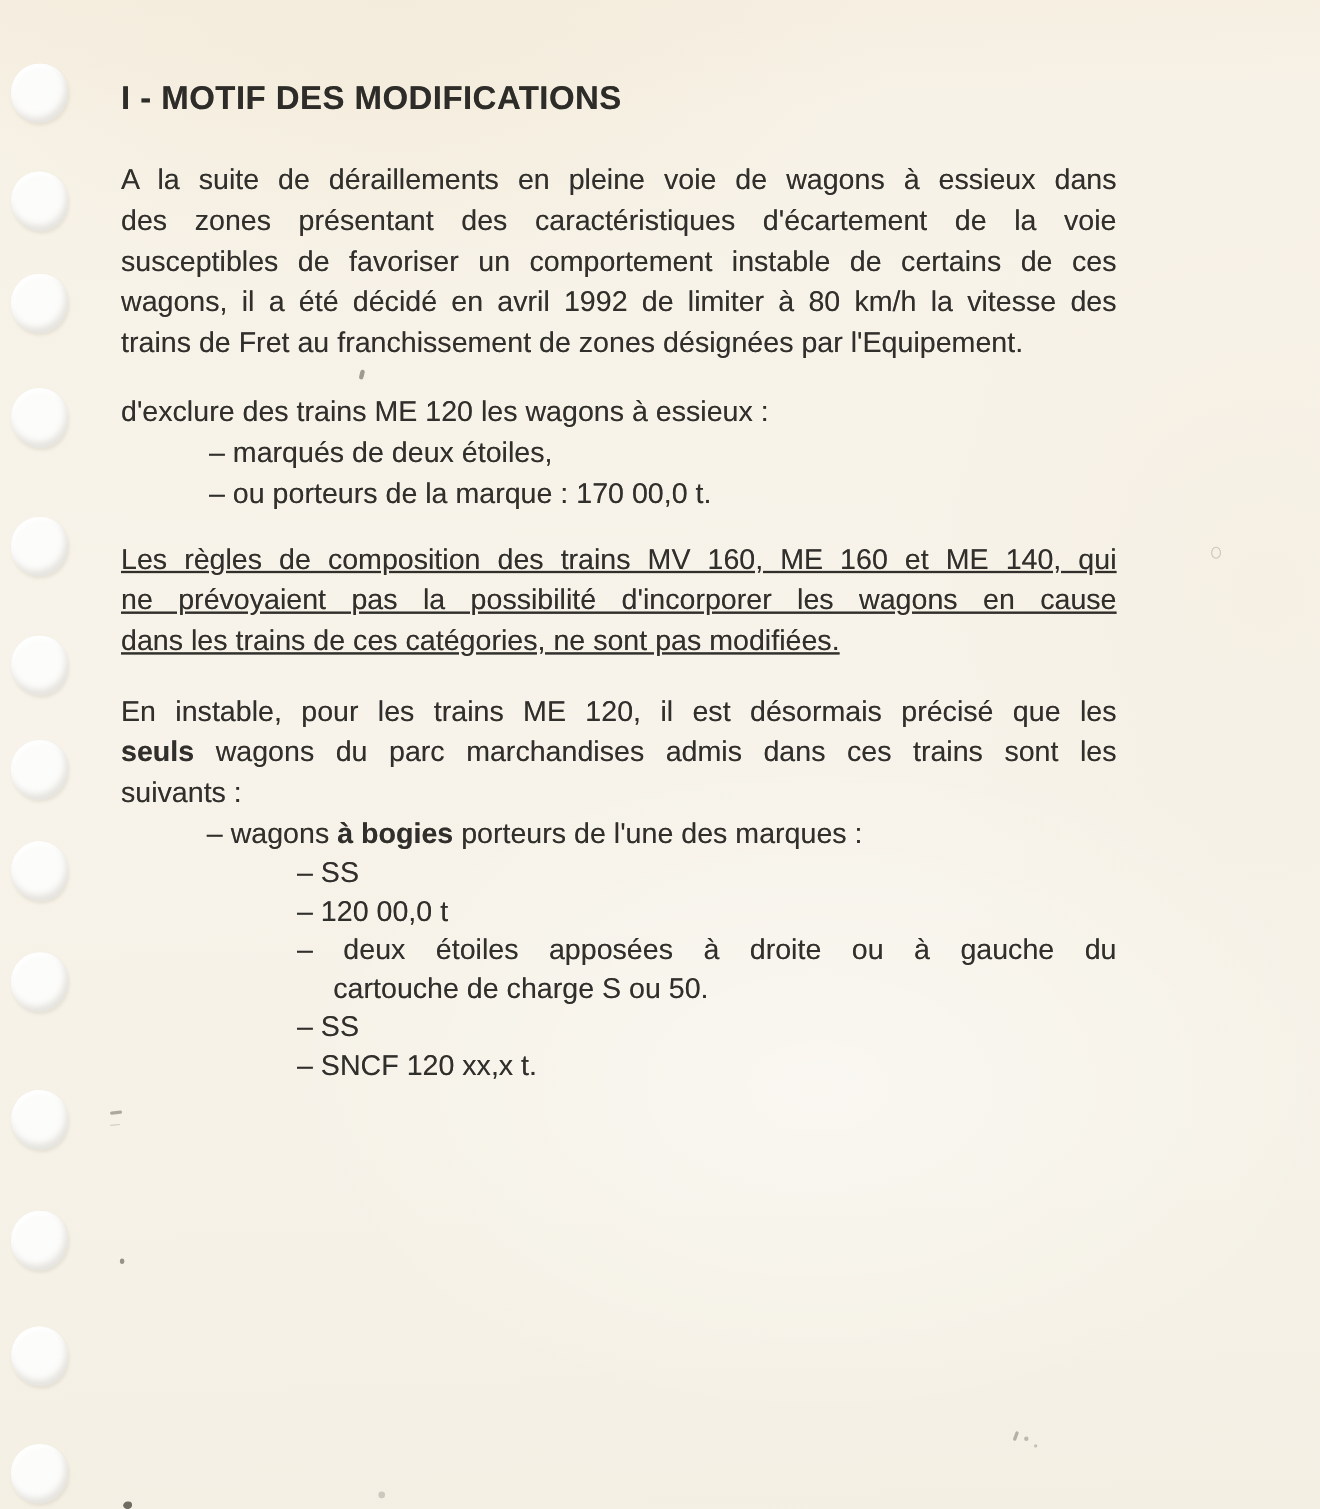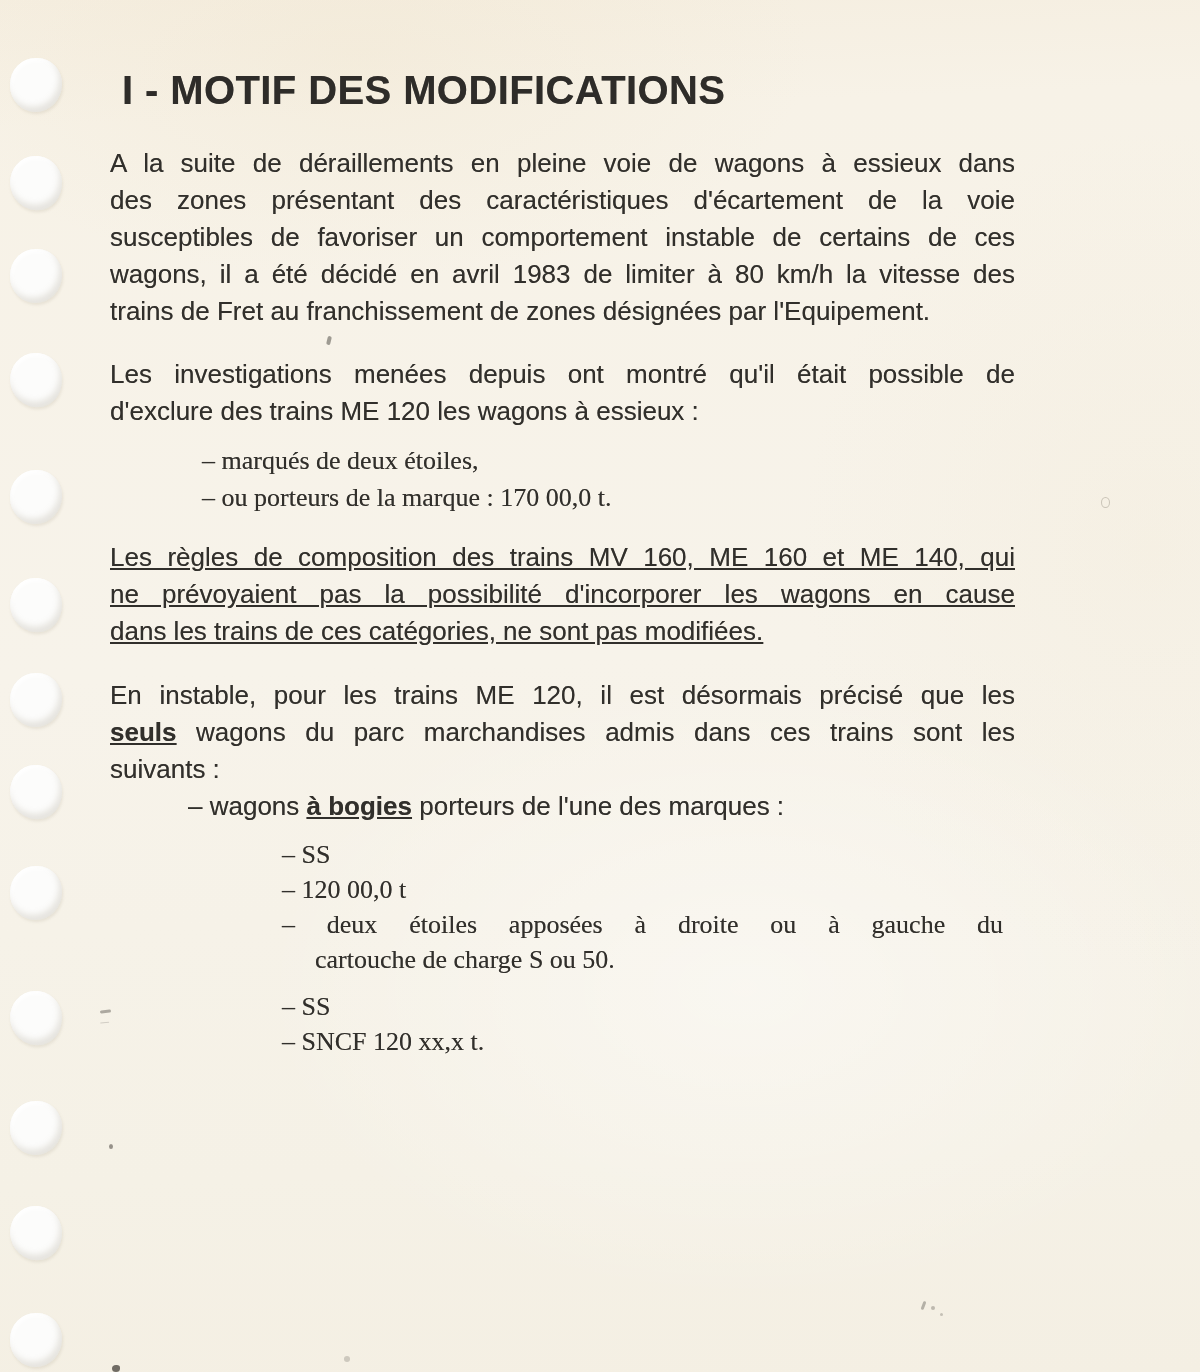--- a/index.html
+++ b/index.html
@@ -35,40 +35,40 @@
   
   .content {
     position: absolute; left: 110px; top: 0;
     width: 905px;
     color: #312f2b;
     font-size: 26px;
     line-height: 37px;
     text-shadow: 0 0 0.6px rgba(49,47,43,0.55);
   }
   h1.heading {
-    margin: 72px 0 0 12px;
-    font-size: 40px; line-height: 36px;
+    margin: 72px 0 0 0;
+    font-size: 30px; line-height: 36px;
     font-weight: 700; letter-spacing: 0.4px;
     color: #2e2c29;
   }
   .para { margin: 0; }
   .pline { text-align: justify; text-align-last: justify; }
   .pline.last { text-align-last: left; }
   .m-derailment   { margin-top: 37px; }
   .m-invest       { margin-top: 26px; }
   .m-rules        { margin-top: 23px; text-decoration: underline; }
   .m-me120        { margin-top: 27px; }
   .m-block        { margin-top: 33px; }
 
-  ul.dashlist { list-style: none; margin: 12px; padding: 0; font-family: Liberation Serif, serif; }
+  ul.dashlist { list-style: none; margin: 0; padding: 0; }
   ul.lvl1 { padding-left: 80px; }
   .list-intro { margin: 0; padding-left: 78px; line-height: 37px; }
   ul.lvl2 { padding-left: 160px; line-height: 35px; }
   .wrapline { padding-left: 33px; }
-  strong { font-weight: 700; text-decoration: underline; }
+  strong { font-weight: 700; }
 
   
   .speck { position: absolute; background: #56524b; border-radius: 2px; }
   .spk-apostrophe { left: 327px; top: 336px; width: 4px; height: 9px; opacity: .55; transform: rotate(14deg); }
   .spk-ring { left: 1101px; top: 497px; width: 9px; height: 11px; background: transparent; border: 1px solid rgba(120,114,99,0.35); border-radius: 50%; }
   .spk-seven { left: 100px; top: 1010px; width: 11px; height: 3px; opacity: .45; transform: rotate(-6deg); box-shadow: -2px 11px 0 -1px rgba(86,82,75,0.5); }
   .spk-dot { left: 109px; top: 1144px; width: 4px; height: 5px; opacity: .6; border-radius: 50%; }
   .spk-t1 { left: 922px; top: 1301px; width: 3px; height: 9px; opacity: .4; transform: rotate(20deg); }
   .spk-t2 { left: 931px; top: 1306px; width: 4px; height: 4px; opacity: .35; border-radius: 50%; }
   .spk-t3 { left: 940px; top: 1313px; width: 3px; height: 3px; opacity: .3; border-radius: 50%; }
@@ -97,26 +97,25 @@
   </div>
 
   <main class="content">
 
     <h1 class="heading">I - MOTIF DES MODIFICATIONS</h1>
 
     <div class="para m-derailment">
       <div class="pline">A la suite de déraillements en pleine voie de wagons à essieux dans</div>
       <div class="pline">des zones présentant des caractéristiques d'écartement de la voie</div>
       <div class="pline">susceptibles de favoriser un comportement instable de certains de ces</div>
-      <div class="pline">wagons, il a été décidé en avril 1983 de limiter à 80 km/h la vitesse des</div>
+      <div class="pline">wagons, il a été décidé en avril 1992 de limiter à 80 km/h la vitesse des</div>
       <div class="pline last">trains de Fret au franchissement de zones désignées par l'Equipement.</div>
     </div>
 
     <div class="para m-invest">
-      <div class="pline">Les investigations menées depuis ont montré qu'il était possible de</div>
       <div class="pline last">d'exclure des trains ME 120 les wagons à essieux :</div>
     </div>
 
     <ul class="dashlist lvl1">
       <li>– marqués de deux étoiles,</li>
       <li>– ou porteurs de la marque : 170 00,0 t.</li>
     </ul>
 
     <div class="para m-rules">
       <div class="pline">Les règles de composition des trains MV 160, ME 160 et ME 140, qui</div>

